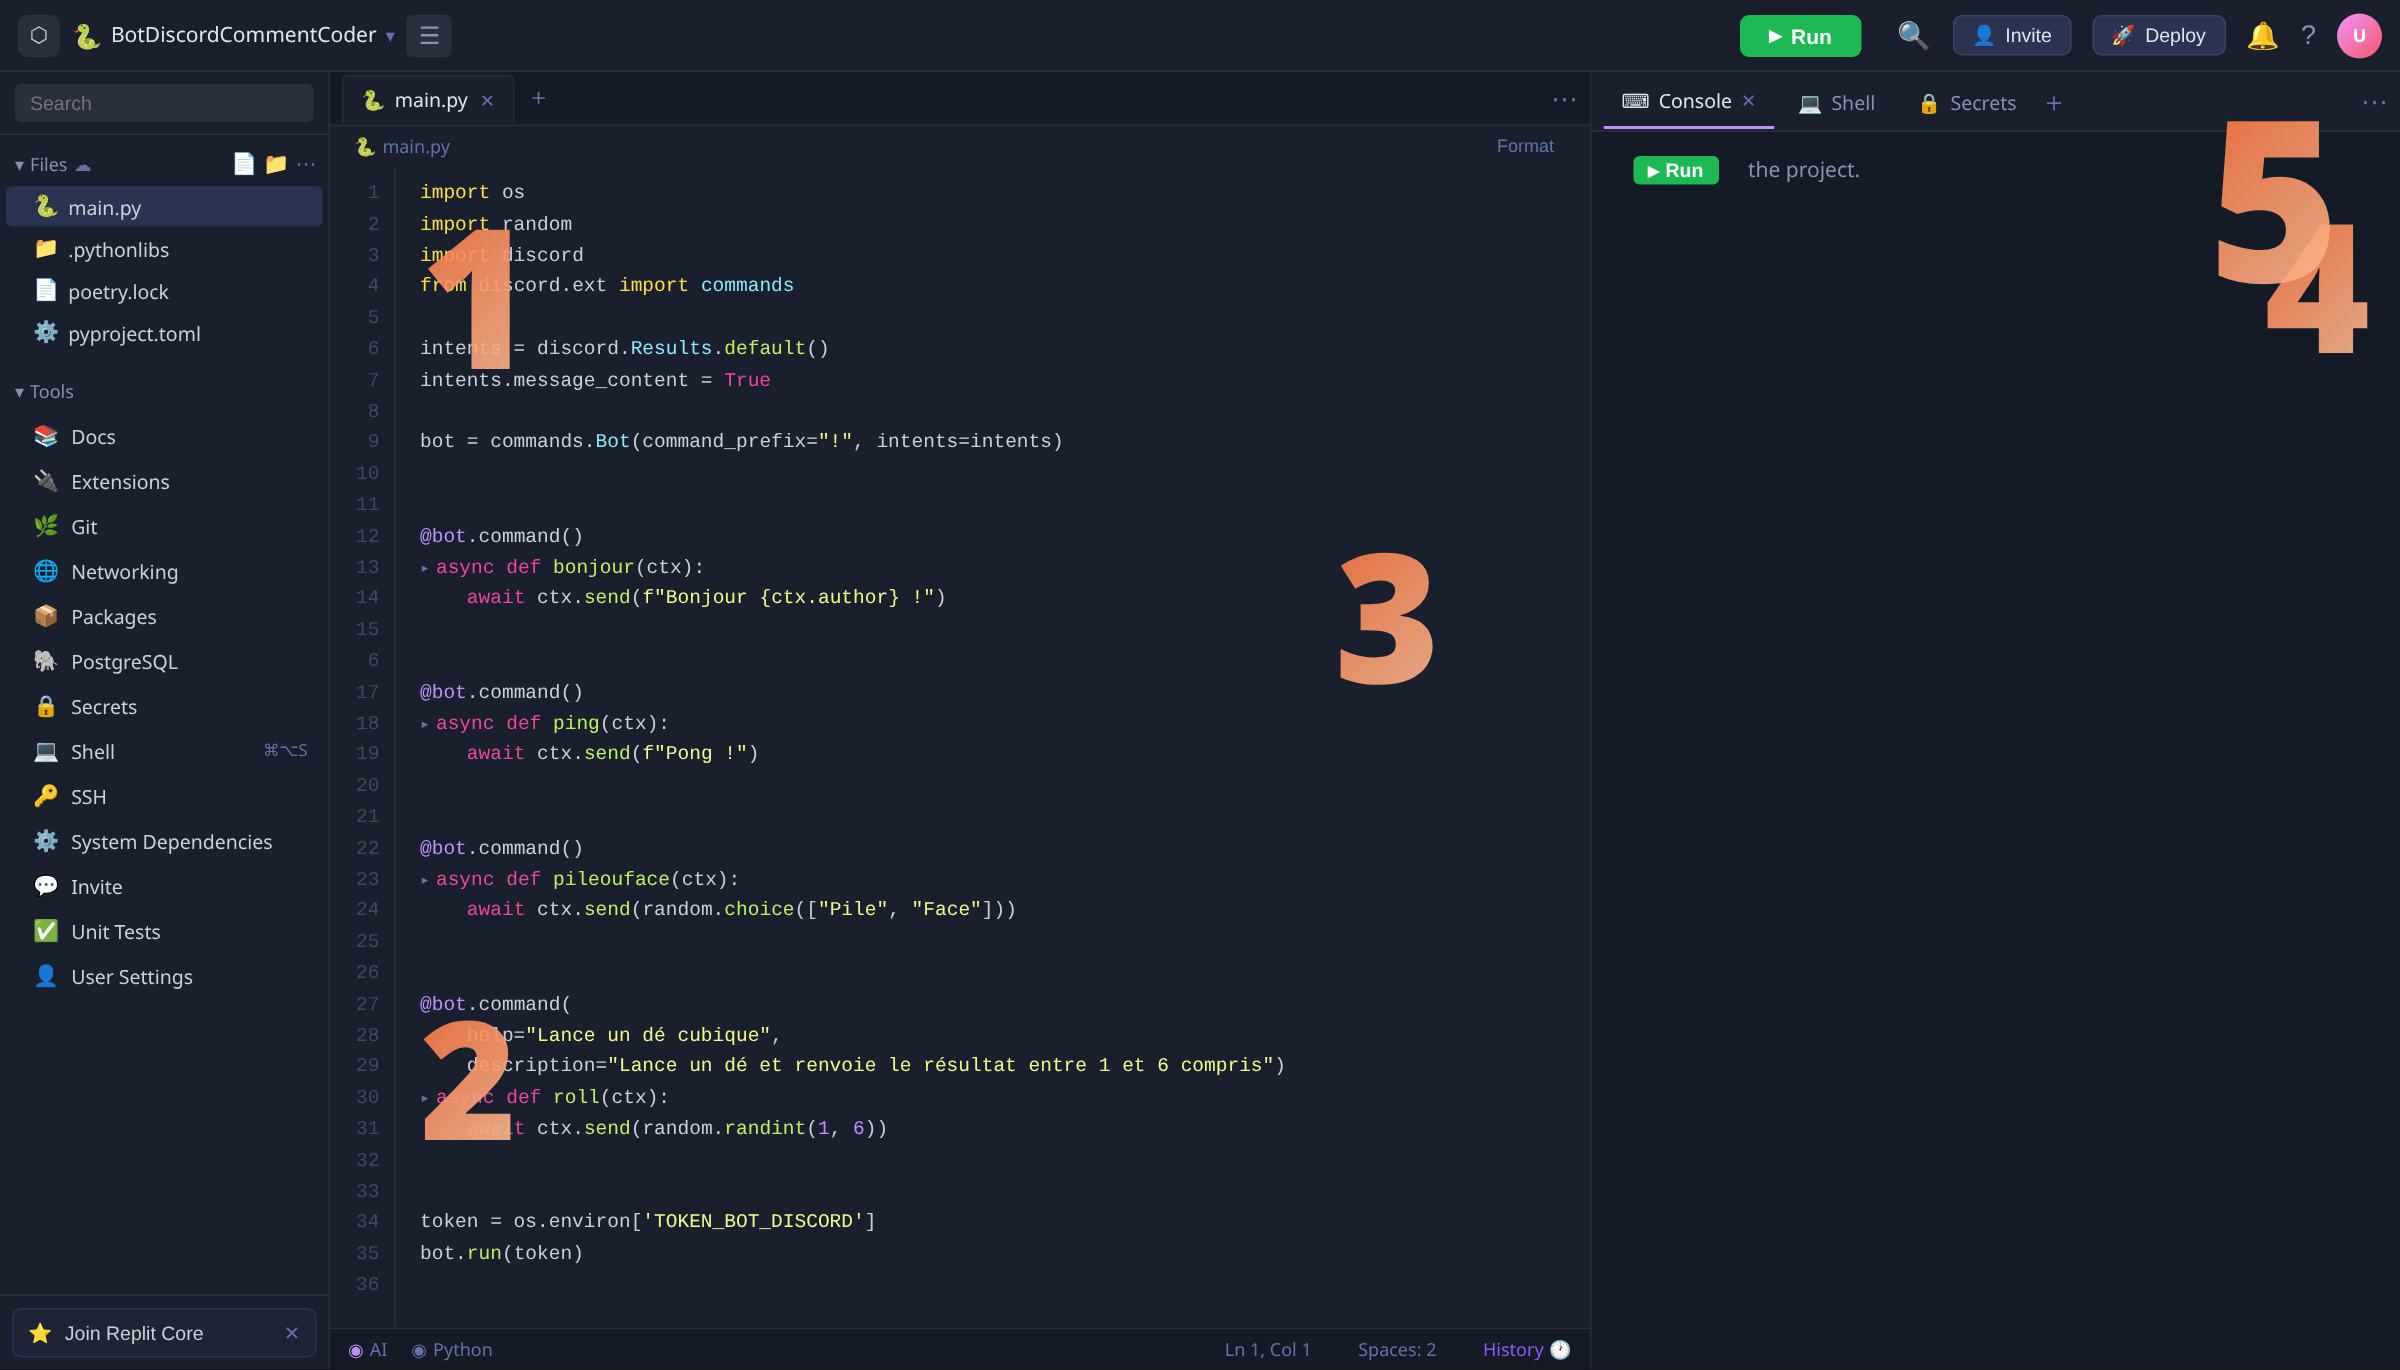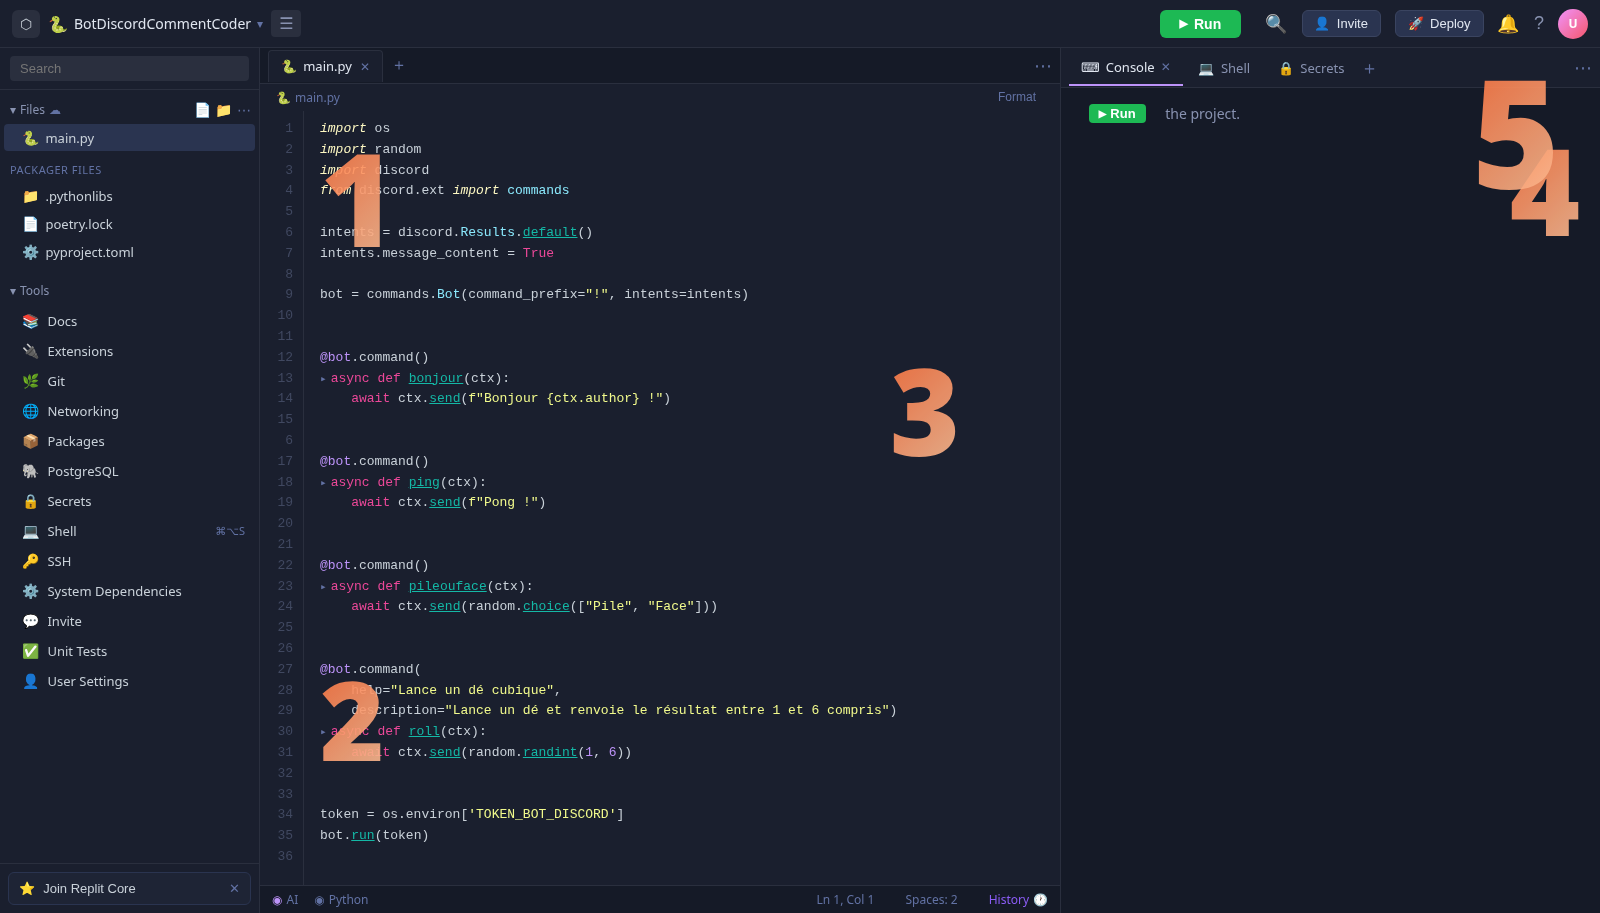--- a/index.html
+++ b/index.html
@@ -104,21 +104,21 @@
 
     
     .main-layout {
       display: flex;
       flex: 1;
       overflow: hidden;
     }
 
     
     .sidebar {
-      width: 260px;
+      width: 220px;
       background: #1a1f2e;
       border-right: 1px solid #2a2f3e;
       display: flex;
       flex-direction: column;
       flex-shrink: 0;
       overflow-y: auto;
     }
     .sidebar-search {
       padding: 8px 10px;
       border-bottom: 1px solid #2a2f3e;
@@ -322,26 +322,26 @@
       font-size: 13px;
       line-height: 1.6;
       overflow-y: auto;
       background: #1a1f2e;
       white-space: pre;
       color: #c9d1d9;
     }
 
     
     .kw { color: #ec4899; }
-    .fn { color: #14b8a6; text-decoration: underline; }
+    .fn { color: #bef264; }
     .str { color: #f1fa8c; }
     .cls { color: #8be9fd; }
     .deco { color: #bd93f9; }
     .num { color: #bd93f9; }
-    .imp { color: #fef9c3; font-style: italic; }
+    .imp { color: #fde047; }
 
     
     .status-bar {
       height: 28px;
       background: #151a27;
       border-top: 1px solid #2a2f3e;
       display: flex;
       align-items: center;
       padding: 0 12px;
       font-size: 12px;
@@ -561,21 +561,20 @@
           <span>📁</span>
           <span>⋯</span>
         </div>
       </div>
 
       <div class="file-item active">
         <span class="file-icon">🐍</span>
         <span class="file-name">main.py</span>
       </div>
 
-      <div class="packager-label">Packager files</div>
 
       <div class="file-item">
         <span class="file-icon">📁</span>
         <span class="file-name">.pythonlibs</span>
       </div>
       <div class="file-item">
         <span class="file-icon">📄</span>
         <span class="file-name">poetry.lock</span>
       </div>
       <div class="file-item">

